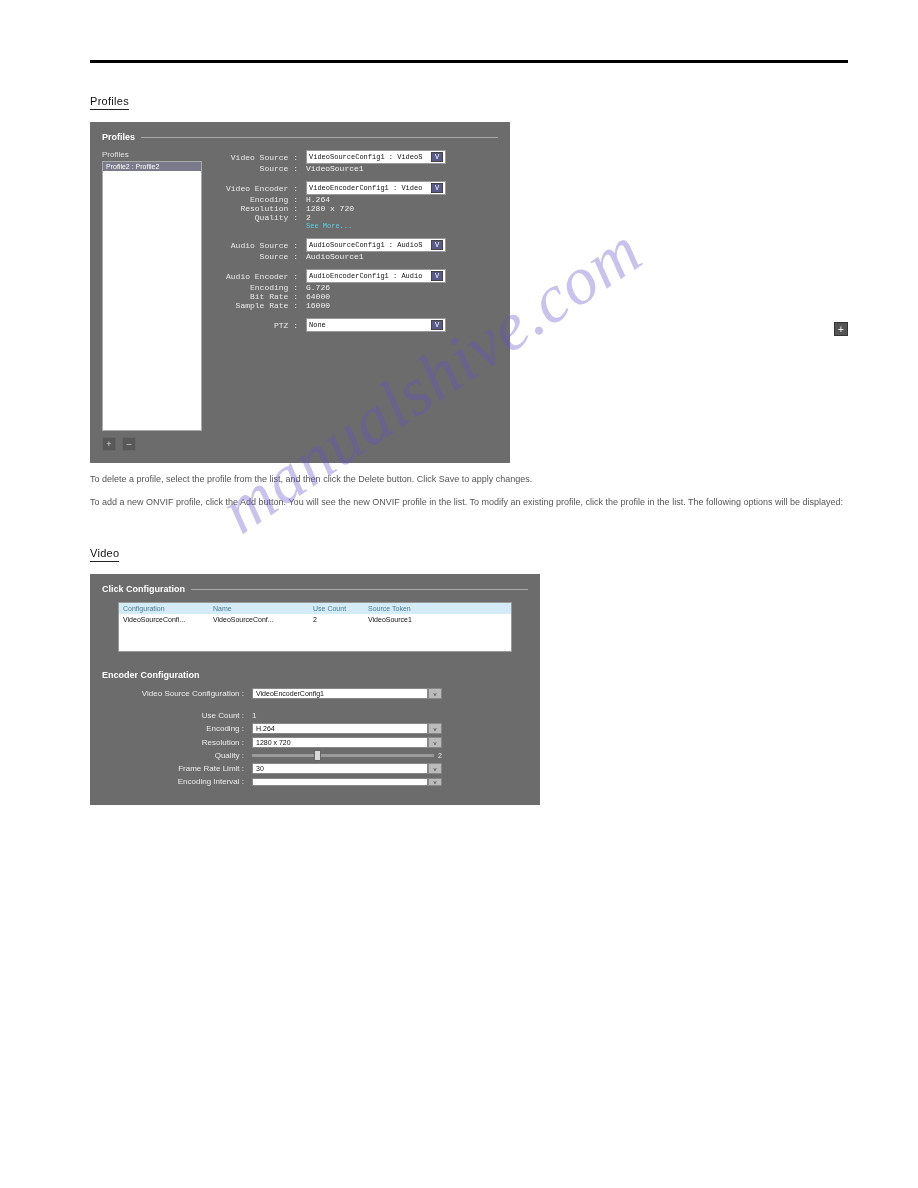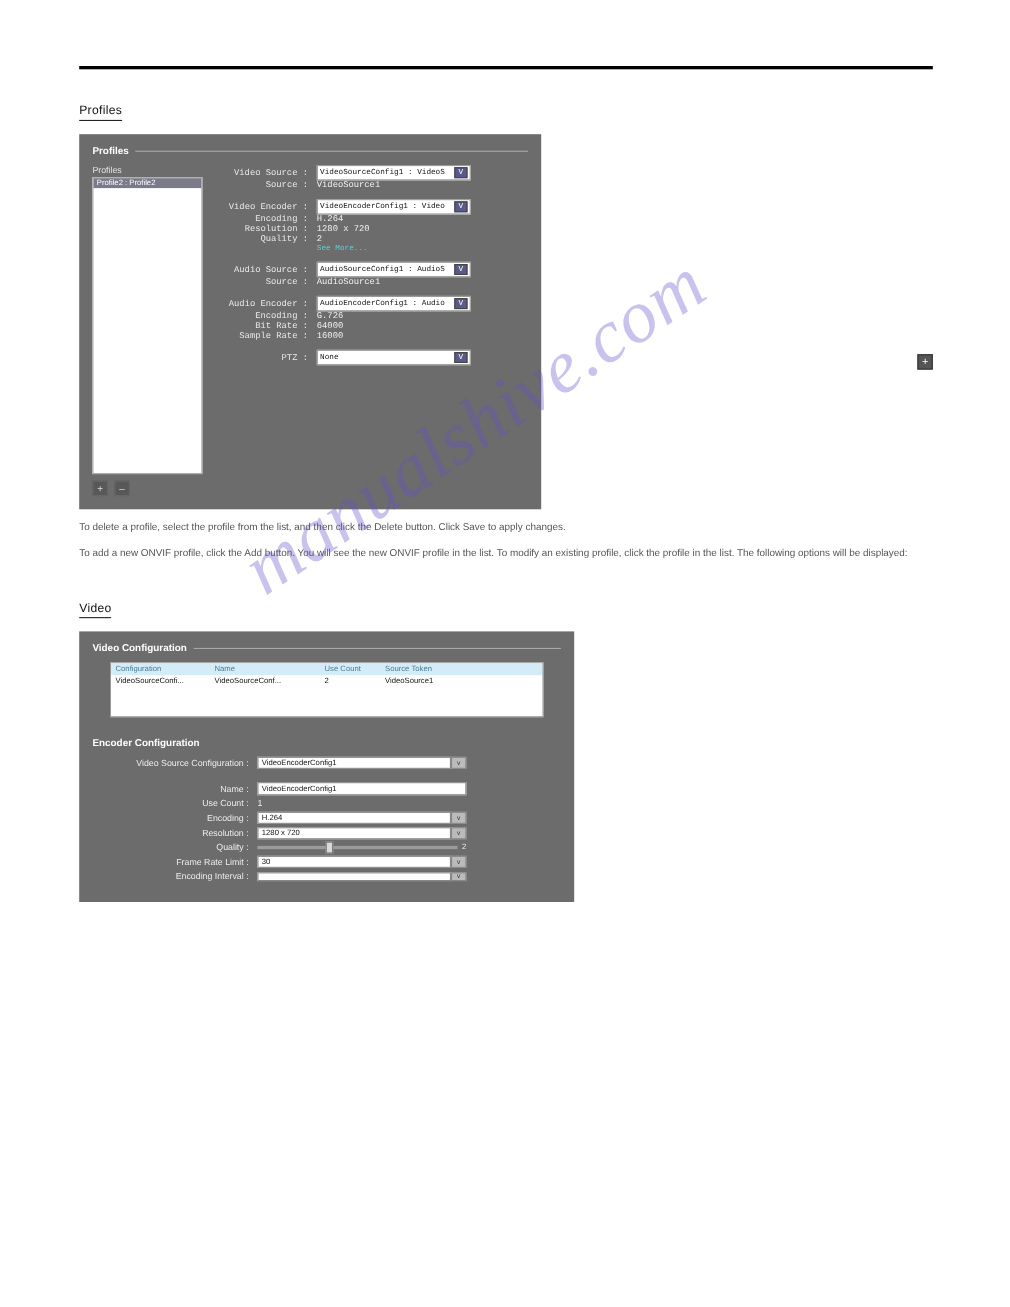--- a/index.html
+++ b/index.html
@@ -1,17 +1,17 @@
 <!DOCTYPE html>
 <html><head>
 <meta charset="utf-8">
 <style>
   * { margin:0; padding:0; box-sizing:border-box; }
   body { background:#fff; font-family:Arial,Helvetica,sans-serif; color:#111; width:918px; position:relative; }
-  .page { padding:60px 70px 40px 72px; }
+  .page { padding:60px 70px 40px 90px; }
   .rule { height:3px; background:#000; width:100%; margin-bottom:28px; }
 
   .s-title { font-size:11px; border-bottom:1.5px solid #222; display:inline-block; padding-bottom:2px; margin-bottom:12px; letter-spacing:0.3px; }
 
   
   .shot { background:#6c6c6c; color:#fff; font-size:8px; padding:10px 12px 12px 12px; width:420px; }
   .shot .heading { font-size:9px; font-weight:bold; color:#fff; display:flex; align-items:center; gap:6px; margin-bottom:8px; }
   .shot .heading .line { height:1px; background:#a8a8a8; flex:1; }
 
   
@@ -184,21 +184,21 @@
     <p class="para">To add a new ONVIF profile, click the Add button. You will see the new ONVIF profile in the list. To modify an existing profile, click the profile in the list. The following options will be displayed:</p>
   </div>
 
   <div style="height:28px"></div>
 
   
   <div class="s-title">Video</div>
 
   <div class="shot shot2">
     <div class="heading">
-      <span>Video Configuration</span>
+      <span>Click Configuration</span>
       <span class="line"></span>
     </div>
 
     <div style="padding:0 16px;">
       <div class="src-tbl">
         <div class="hdr">
           <div class="c1">Configuration</div>
           <div class="c2">Name</div>
           <div class="c3">Use Count</div>
           <div class="c4">Source Token</div>
@@ -222,24 +222,20 @@
       <div class="elab">Video Source Configuration :</div>
       <div class="ectrl">
           <div class="esel">
             <div class="main">VideoEncoderConfig1</div>
             <div class="dd">v</div>
           </div>
         </div>
     </div>
     <div class="spacer-sm"></div>
     <div class="erow">
-      <div class="elab">Name :</div>
-      <div class="ectrl"><input class="tinput" value="VideoEncoderConfig1" style=""></div>
-    </div>
-    <div class="erow">
       <div class="elab">Use Count :</div>
       <div class="ectrl" style="font-size:8px;color:#eee">1</div>
     </div>
     <div class="erow">
       <div class="elab">Encoding :</div>
       <div class="ectrl">
           <div class="esel">
             <div class="main">H.264</div>
             <div class="dd">v</div>
           </div>

